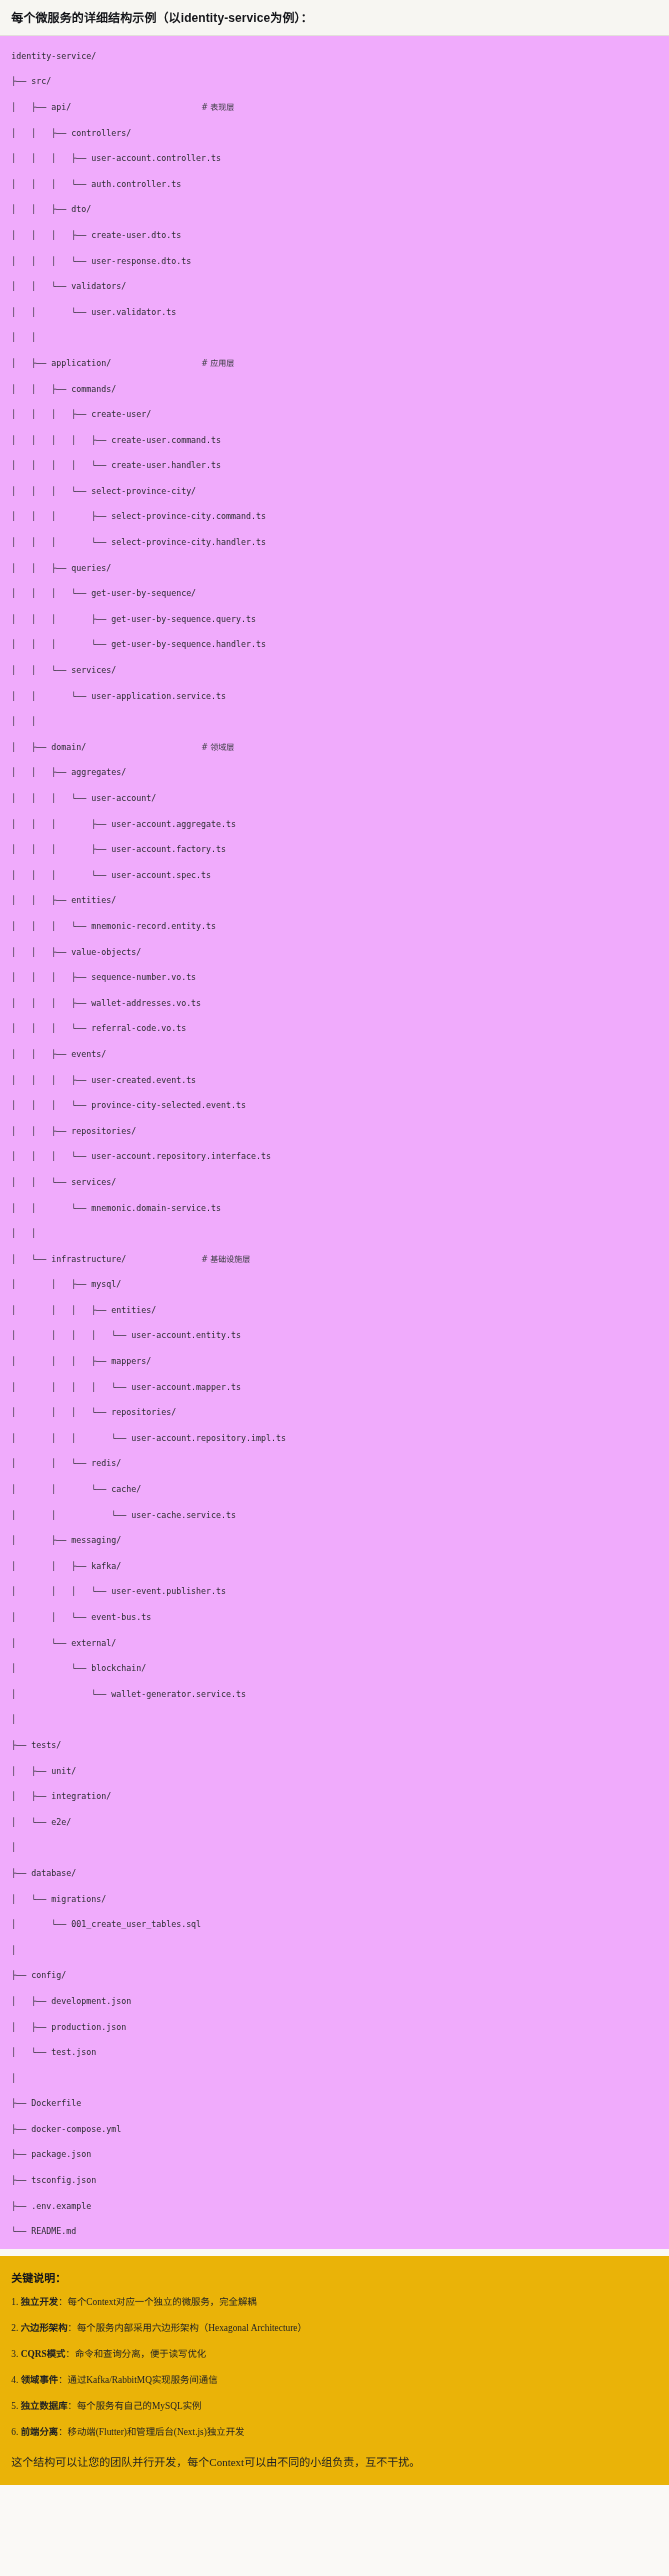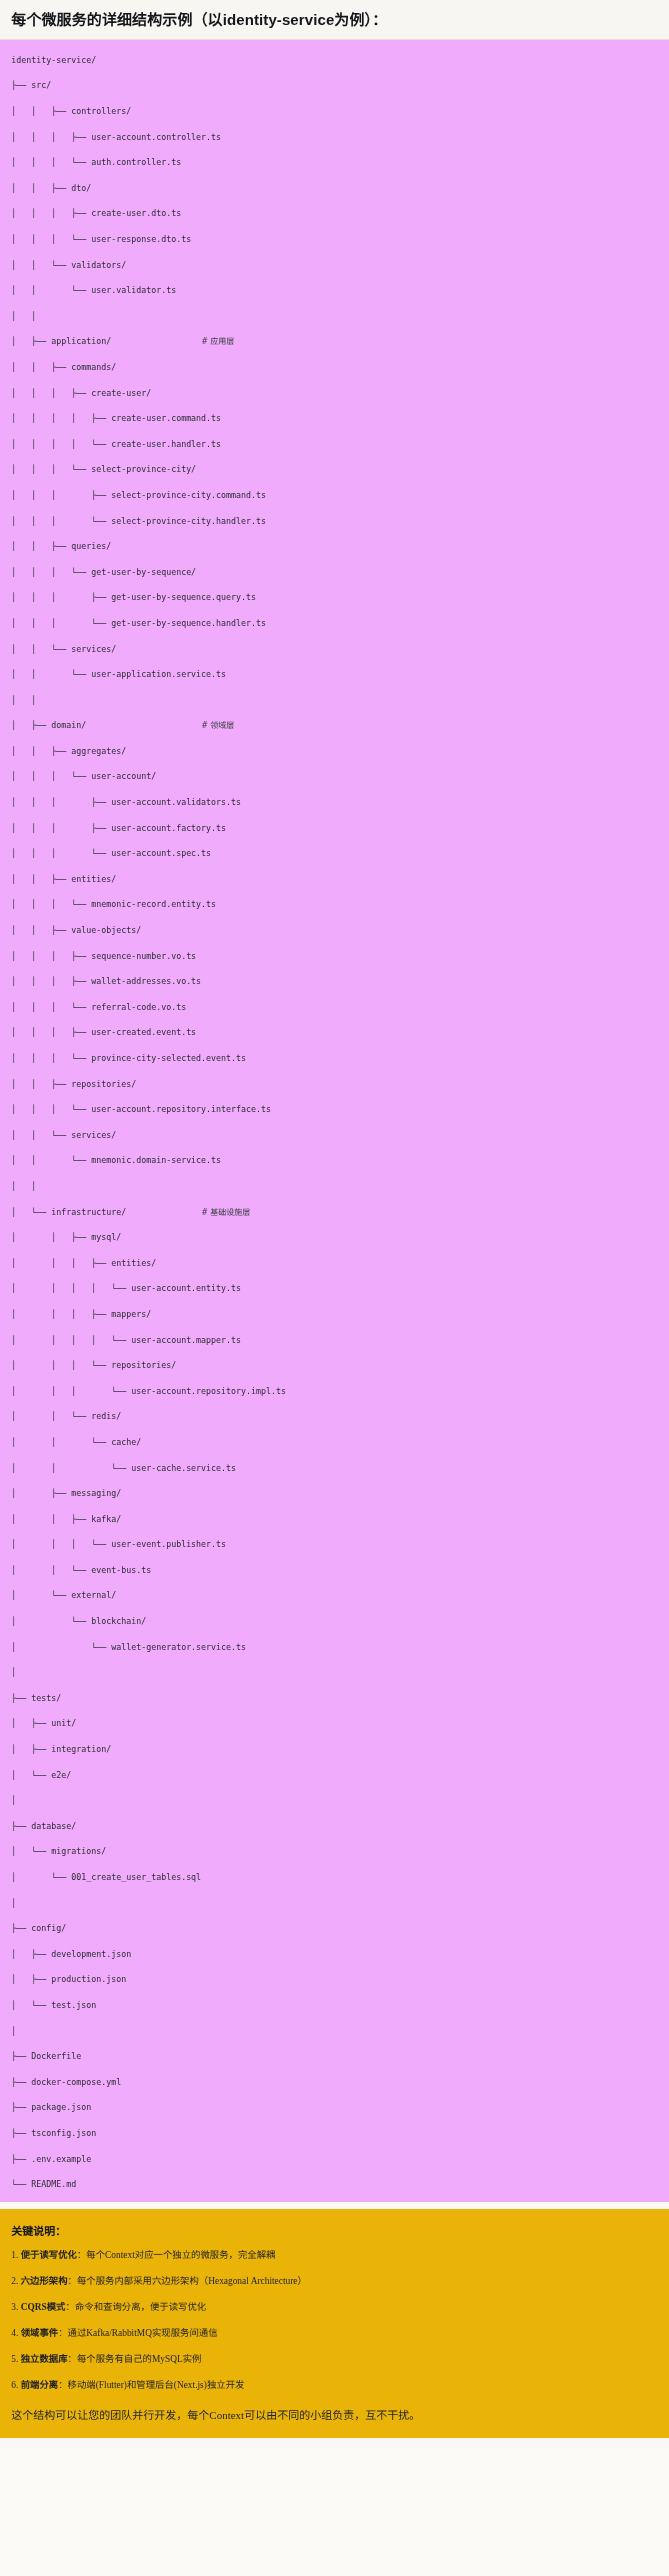--- a/index.html
+++ b/index.html
@@ -22,21 +22,21 @@
   }
 
   
   .title-block {
     padding: 10px 11.3px 8.8px 11.3px;
     background: #f7f6f2;
     border-bottom: 0.6px solid #e2e0da;
   }
   .doc-title {
     margin: 0;
-    font-size: 15px;
+    font-size: 12px;
     line-height: 1.35;
     font-weight: bold;
     letter-spacing: 0.1px;
     color: #15161a;
     font-family: "Liberation Sans", "DejaVu Sans", sans-serif;
   }
 
   
   .tree-block {
     padding: 13.8px 11.3px 11.3px 11.3px;
@@ -114,20 +114,21 @@
 
 <div class="page">
 
   <div class="title-block">
     <h1 class="doc-title">每个微服务的详细结构示例（以identity-service为例）：</h1>
   </div>
 
   <div class="tree-block">
     <pre class="tree" id="tree-container"><span class="row"><span>identity-service/</span></span>
 <span class="row"><span>├── src/</span></span>
+<span class="row"><span>│   ├── api/</span><span>                          </span><span class="cmt"># 表现层</span></span>
 <span class="row"><span>│   │   ├── controllers/</span></span>
 <span class="row"><span>│   │   │   ├── user-account.controller.ts</span></span>
 <span class="row"><span>│   │   │   └── auth.controller.ts</span></span>
 <span class="row"><span>│   │   ├── dto/</span></span>
 <span class="row"><span>│   │   │   ├── create-user.dto.ts</span></span>
 <span class="row"><span>│   │   │   └── user-response.dto.ts</span></span>
 <span class="row"><span>│   │   └── validators/</span></span>
 <span class="row"><span>│   │       └── user.validator.ts</span></span>
 <span class="row"><span>│   │</span></span>
 <span class="row"><span>│   ├── application/</span><span>                  </span><span class="cmt"># 应用层</span></span>
@@ -141,29 +142,30 @@
 <span class="row"><span>│   │   ├── queries/</span></span>
 <span class="row"><span>│   │   │   └── get-user-by-sequence/</span></span>
 <span class="row"><span>│   │   │       ├── get-user-by-sequence.query.ts</span></span>
 <span class="row"><span>│   │   │       └── get-user-by-sequence.handler.ts</span></span>
 <span class="row"><span>│   │   └── services/</span></span>
 <span class="row"><span>│   │       └── user-application.service.ts</span></span>
 <span class="row"><span>│   │</span></span>
 <span class="row"><span>│   ├── domain/</span><span>                       </span><span class="cmt"># 领域层</span></span>
 <span class="row"><span>│   │   ├── aggregates/</span></span>
 <span class="row"><span>│   │   │   └── user-account/</span></span>
-<span class="row"><span>│   │   │       ├── user-account.validators.ts</span></span>
+<span class="row"><span>│   │   │       ├── user-account.aggregate.ts</span></span>
 <span class="row"><span>│   │   │       ├── user-account.factory.ts</span></span>
 <span class="row"><span>│   │   │       └── user-account.spec.ts</span></span>
 <span class="row"><span>│   │   ├── entities/</span></span>
 <span class="row"><span>│   │   │   └── mnemonic-record.entity.ts</span></span>
 <span class="row"><span>│   │   ├── value-objects/</span></span>
 <span class="row"><span>│   │   │   ├── sequence-number.vo.ts</span></span>
 <span class="row"><span>│   │   │   ├── wallet-addresses.vo.ts</span></span>
 <span class="row"><span>│   │   │   └── referral-code.vo.ts</span></span>
+<span class="row"><span>│   │   ├── events/</span></span>
 <span class="row"><span>│   │   │   ├── user-created.event.ts</span></span>
 <span class="row"><span>│   │   │   └── province-city-selected.event.ts</span></span>
 <span class="row"><span>│   │   ├── repositories/</span></span>
 <span class="row"><span>│   │   │   └── user-account.repository.interface.ts</span></span>
 <span class="row"><span>│   │   └── services/</span></span>
 <span class="row"><span>│   │       └── mnemonic.domain-service.ts</span></span>
 <span class="row"><span>│   │</span></span>
 <span class="row"><span>│   └── infrastructure/</span><span>               </span><span class="cmt"># 基础设施层</span></span>
 <span class="row"><span>│       │   ├── mysql/</span></span>
 <span class="row"><span>│       │   │   ├── entities/</span></span>
@@ -204,21 +206,21 @@
 <span class="row"><span>├── .env.example</span></span>
 <span class="row"><span>└── README.md</span></span></pre>
   </div>
 
   <hr class="rule">
 
   <div class="notes-block">
     <div class="notes-heading">关键说明：</div>
 
     <div id="notes-list">
-        <p class="note-item"><span class="note-num">1. </span><span class="note-term">便于读写优化</span><span class="note-colon">：</span><span class="note-desc">每个Context对应一个独立的微服务，完全解耦</span></p>
+        <p class="note-item"><span class="note-num">1. </span><span class="note-term">独立开发</span><span class="note-colon">：</span><span class="note-desc">每个Context对应一个独立的微服务，完全解耦</span></p>
         <p class="note-item"><span class="note-num">2. </span><span class="note-term">六边形架构</span><span class="note-colon">：</span><span class="note-desc">每个服务内部采用六边形架构（Hexagonal Architecture）</span></p>
         <p class="note-item"><span class="note-num">3. </span><span class="note-term">CQRS模式</span><span class="note-colon">：</span><span class="note-desc">命令和查询分离，便于读写优化</span></p>
         <p class="note-item"><span class="note-num">4. </span><span class="note-term">领域事件</span><span class="note-colon">：</span><span class="note-desc">通过Kafka/RabbitMQ实现服务间通信</span></p>
         <p class="note-item"><span class="note-num">5. </span><span class="note-term">独立数据库</span><span class="note-colon">：</span><span class="note-desc">每个服务有自己的MySQL实例</span></p>
         <p class="note-item"><span class="note-num">6. </span><span class="note-term">前端分离</span><span class="note-colon">：</span><span class="note-desc">移动端(Flutter)和管理后台(Next.js)独立开发</span></p>
       </div>
 
     <p class="closing">这个结构可以让您的团队并行开发，每个Context可以由不同的小组负责，互不干扰。</p>
   </div>
 

